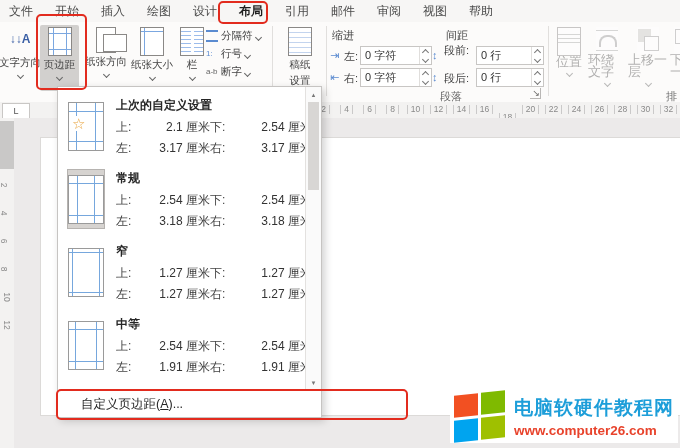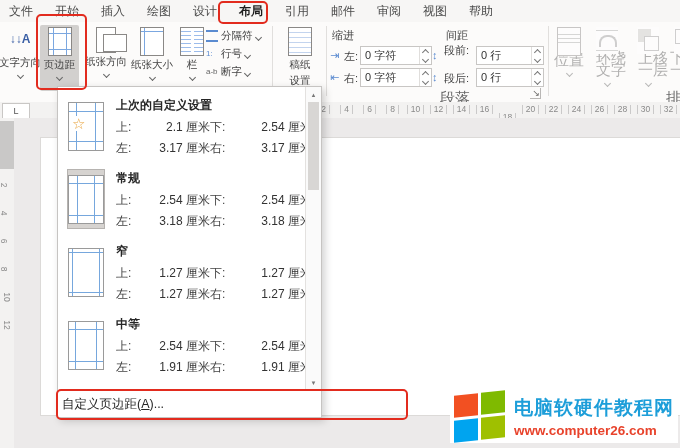--- a/index.html
+++ b/index.html
@@ -13,29 +13,29 @@
   .ribbon{position:absolute;left:0;top:22px;width:680px;height:80px;background:#fcfbfa;border-bottom:1px solid #e1dfdd;}
   .bigbtn{position:absolute;top:3px;height:66px;display:flex;flex-direction:column;align-items:center;justify-content:flex-start;font-size:10.5px;color:#444;}
   .bigbtn .lbl{margin-top:2px;white-space:nowrap;}
   .pressed{background:#d2d0ce;border-radius:2px;}
   .chev{display:inline-block;width:4px;height:4px;border-right:1px solid #666;border-bottom:1px solid #666;transform:rotate(45deg);margin-top:3px;}
   .pageicon{width:22px;height:27px;background:#fff;border:1px solid #8a8886;position:relative;margin-top:2px;}
   .pageicon i{position:absolute;background:#7ba7e0;}
   .pv{top:0;bottom:0;width:1px;} .ph{left:0;right:0;height:1px;}
   .smallrow{position:absolute;left:206px;width:64px;height:15px;display:flex;align-items:center;font-size:10.5px;color:#444;gap:3px;white-space:nowrap;}
   .sicon{width:12px;height:12px;flex:0 0 12px;}
-  .grouplabel{position:absolute;font-size:15px;color:#696969;}
+  .grouplabel{position:absolute;font-size:11px;color:#696969;}
   .sep{position:absolute;top:4px;width:1px;height:70px;background:#e1dfdd;}
   .fieldlabel{position:absolute;font-size:11px;color:#444;white-space:nowrap;}
   .numbox{position:absolute;height:17px;border:1px solid #c8c6c4;background:#fff;font-size:11px;color:#333;display:flex;align-items:center;padding-left:4px;}
   .spin{margin-left:auto;width:11px;height:100%;border-left:1px solid #e0dedc;display:flex;flex-direction:column;align-items:center;justify-content:center;gap:2px;}
   .spin b{width:4px;height:4px;border-right:1px solid #777;border-bottom:1px solid #777;display:block;}
   .spin .up{transform:rotate(-135deg);margin-top:1px;} .spin .dn{transform:rotate(45deg);margin-bottom:1px;}
   .dis{opacity:.45;}
-  .arrlbl{font-size:15px;color:#555;text-align:right;line-height:12px;font-family:Liberation Mono, monospace;}
+  .arrlbl{font-size:13px;color:#555;text-align:left;line-height:12px;}
   .launcher{font-size:9px;color:#6a6866;border:1px solid #b9b7b5;border-top:none;border-left:none;width:10px;height:10px;display:flex;align-items:flex-end;justify-content:flex-end;}
   
   .hruler{position:absolute;left:0;top:102px;width:680px;height:16px;background:#f3f2f1;border-bottom:1px solid #dddbd9;}
   .rcell{position:absolute;top:2px;font-size:8.5px;color:#8a8a8a;width:23px;text-align:center;}
   .rcell::before{content:"|  ";opacity:.55;} .rcell::after{content:"  |";opacity:.55;}
   .tabsel{position:absolute;left:2px;top:103px;width:26px;height:14px;background:#fff;border:1px solid #c9c7c5;font-size:9px;color:#555;display:flex;align-items:center;justify-content:center;}
   .vruler{position:absolute;left:0;top:118px;width:14px;height:330px;background:#f3f2f1;border-right:1px solid #dddbd9;}
   .vdark{position:absolute;left:0;top:3px;width:14px;height:48px;background:#c9c8c7;}
   .vcell{position:absolute;left:2px;font-size:8.5px;color:#8a8a8a;transform:rotate(90deg);}
   
@@ -55,21 +55,21 @@
   .i-narrow .l{left:3px}.i-narrow .r{right:3px}.i-narrow .t{top:3px}.i-narrow .b{bottom:3px}
   .i-moderate .l{left:6px}.i-moderate .r{right:6px}.i-moderate .t{top:7px}.i-moderate .b{bottom:7px}
   .star{position:absolute;left:3px;top:13px;color:#e8a33d;font-size:15px;line-height:15px;background:#fff;}
   .mtext{margin-left:12px;font-size:12px;color:#333;}
   .mname{font-weight:bold;color:#262626;margin:2px 0 5px 0;}
   .mgrid{display:grid;grid-template-columns:30px 64px 32px 70px;row-gap:4px;font-size:12px;color:#444;}
   .mval{text-align:right;color:#333;}
   .sb{position:absolute;right:0;top:0;width:15px;height:303px;background:#fafafa;border-left:1px solid #e3e1df;}
   .sbbtn{position:absolute;left:1px;right:1px;height:13px;font-size:6px;color:#777;display:flex;align-items:center;justify-content:center;}
   .sbthumb{position:absolute;left:2px;right:2px;top:15px;height:88px;background:#d8d6d4;}
-  .customrow{position:absolute;left:0;right:0;bottom:0;height:27px;border-top:1px solid #e5e3e1;font-size:12.5px;color:#262626;display:flex;align-items:center;padding-left:4px;box-sizing:border-box;}
+  .customrow{position:absolute;left:0;right:0;bottom:0;height:27px;border-top:1px solid #e5e3e1;font-size:12.5px;color:#262626;display:flex;align-items:center;padding-left:23px;box-sizing:border-box;}
   .customrow u{text-decoration:underline;}
   
   .redbox{position:absolute;border:2.5px solid #e22b1e;border-radius:5px;z-index:40;pointer-events:none;}
   
   .wm{position:absolute;right:2px;bottom:5px;display:flex;align-items:center;gap:9px;background:#fff;padding:3px 4px;z-index:25;}
   .flag{display:grid;grid-template-columns:24px 24px;grid-template-rows:22px 22px;gap:3px;transform:skewY(-6deg);}
   .fq1{background:#f25022;} .fq2{background:#7fba00;} .fq3{background:#00a4ef;} .fq4{background:#9fc000;}
   .wmtitle{font-size:19px;font-weight:bold;letter-spacing:1px;}
   .wmurl{font-size:13.5px;font-weight:bold;margin-top:2px;}
 </style>

